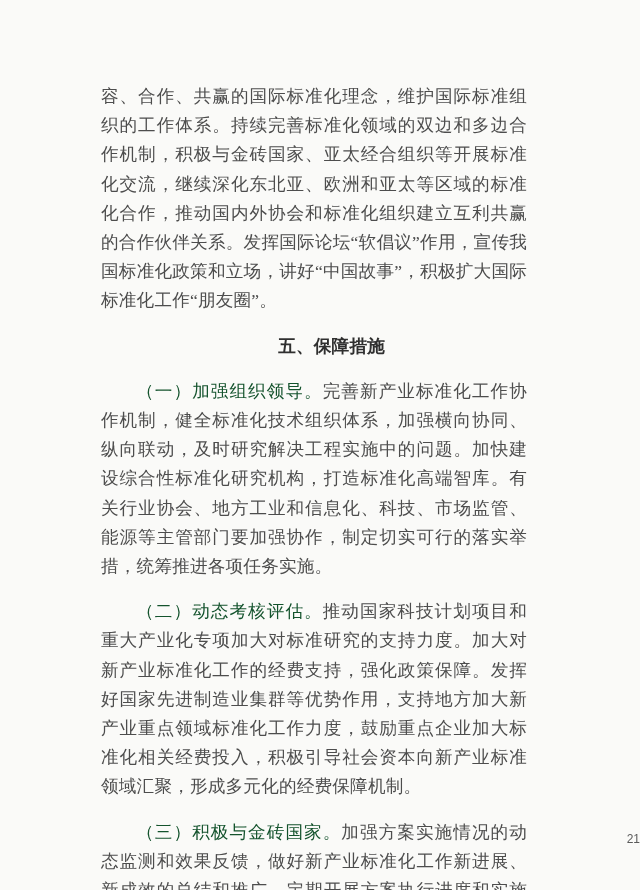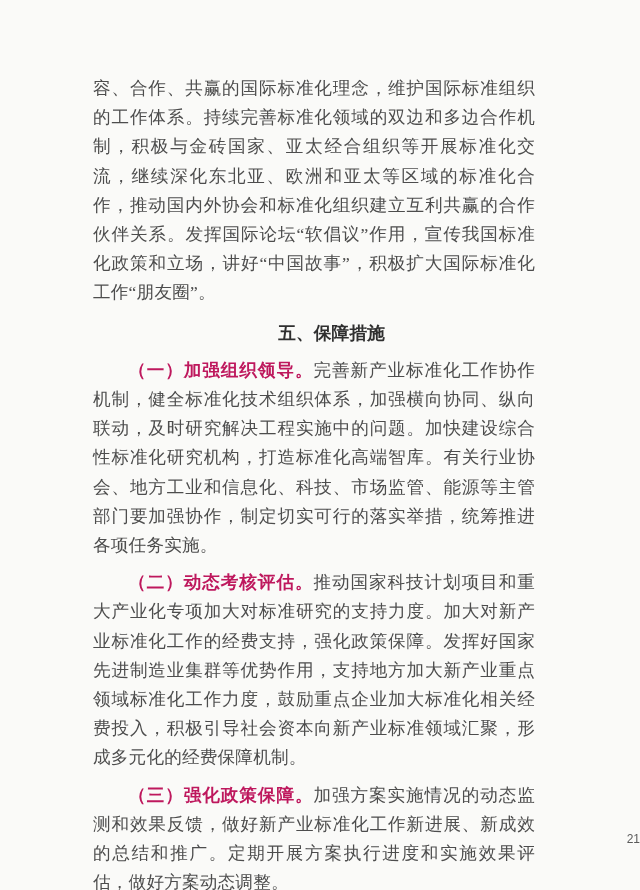--- a/index.html
+++ b/index.html
@@ -15,21 +15,21 @@
     overflow: hidden;
     font-family: "Liberation Serif", serif;
   }
   .text-block {
     position: absolute;
     left: 85px;
     top: 66px;
     width: 458px;
   }
   .para {
-    margin: 8px;
+    margin: 16px;
     font-size: 17.6px;
     line-height: 29.2px;
     color: #4d4d4d;
     text-align: justify;
     text-justify: inter-character;
     letter-spacing: 0.2px;
   }
   .para.continuation {
     text-indent: 0;
   }
@@ -41,22 +41,22 @@
     font-size: 17.6px;
     line-height: 29.2px;
     text-indent: 2em;
     font-weight: bold;
     color: #2f2f2f;
     font-family: "Liberation Sans", sans-serif;
     letter-spacing: 0.2px;
     text-align: center;
   }
   .item-lead {
-    font-weight: bold;
-    color: #be185d;
+    font-weight: normal;
+    color: #14532d;
     font-family: "Liberation Sans", sans-serif;
   }
   .page-footer {
     position: absolute;
     left: 0;
     right: 0;
     bottom: 44px;
     text-align: right;
     font-size: 12px;
     line-height: 14px;
@@ -72,18 +72,18 @@
   <div class="text-block">
 
     <p class="para continuation">容、合作、共赢的国际标准化理念，维护国际标准组织的工作体系。持续完善标准化领域的双边和多边合作机制，积极与金砖国家、亚太经合组织等开展标准化交流，继续深化东北亚、欧洲和亚太等区域的标准化合作，推动国内外协会和标准化组织建立互利共赢的合作伙伴关系。发挥国际论坛“软倡议”作用，宣传我国标准化政策和立场，讲好“中国故事”，积极扩大国际标准化工作“朋友圈”。</p>
 
     <h2 class="section-heading">五、保障措施</h2>
 
     <p class="para item"><span class="item-lead">（一）加强组织领导。</span><span>完善新产业标准化工作协作机制，健全标准化技术组织体系，加强横向协同、纵向联动，及时研究解决工程实施中的问题。加快建设综合性标准化研究机构，打造标准化高端智库。有关行业协会、地方工业和信息化、科技、市场监管、能源等主管部门要加强协作，制定切实可行的落实举措，统筹推进各项任务实施。</span></p>
 
     <p class="para item"><span class="item-lead">（二）动态考核评估。</span><span>推动国家科技计划项目和重大产业化专项加大对标准研究的支持力度。加大对新产业标准化工作的经费支持，强化政策保障。发挥好国家先进制造业集群等优势作用，支持地方加大新产业重点领域标准化工作力度，鼓励重点企业加大标准化相关经费投入，积极引导社会资本向新产业标准领域汇聚，形成多元化的经费保障机制。</span></p>
 
-    <p class="para item"><span class="item-lead">（三）强化政策保障。</span><span>加强方案实施情况的动态监测和效果反馈，做好新产业标准化工作新进展、新成效的总结和推广。定期开展方案执行进度和实施效果评估，做好方案动态调整。</span></p>
+    <p class="para item"><span class="item-lead">（三）积极与金砖国家。</span><span>加强方案实施情况的动态监测和效果反馈，做好新产业标准化工作新进展、新成效的总结和推广。定期开展方案执行进度和实施效果评估，做好方案动态调整。</span></p>
 
   </div>
 
   <div class="page-footer">21</div>
 </div>
 
 </body></html>

